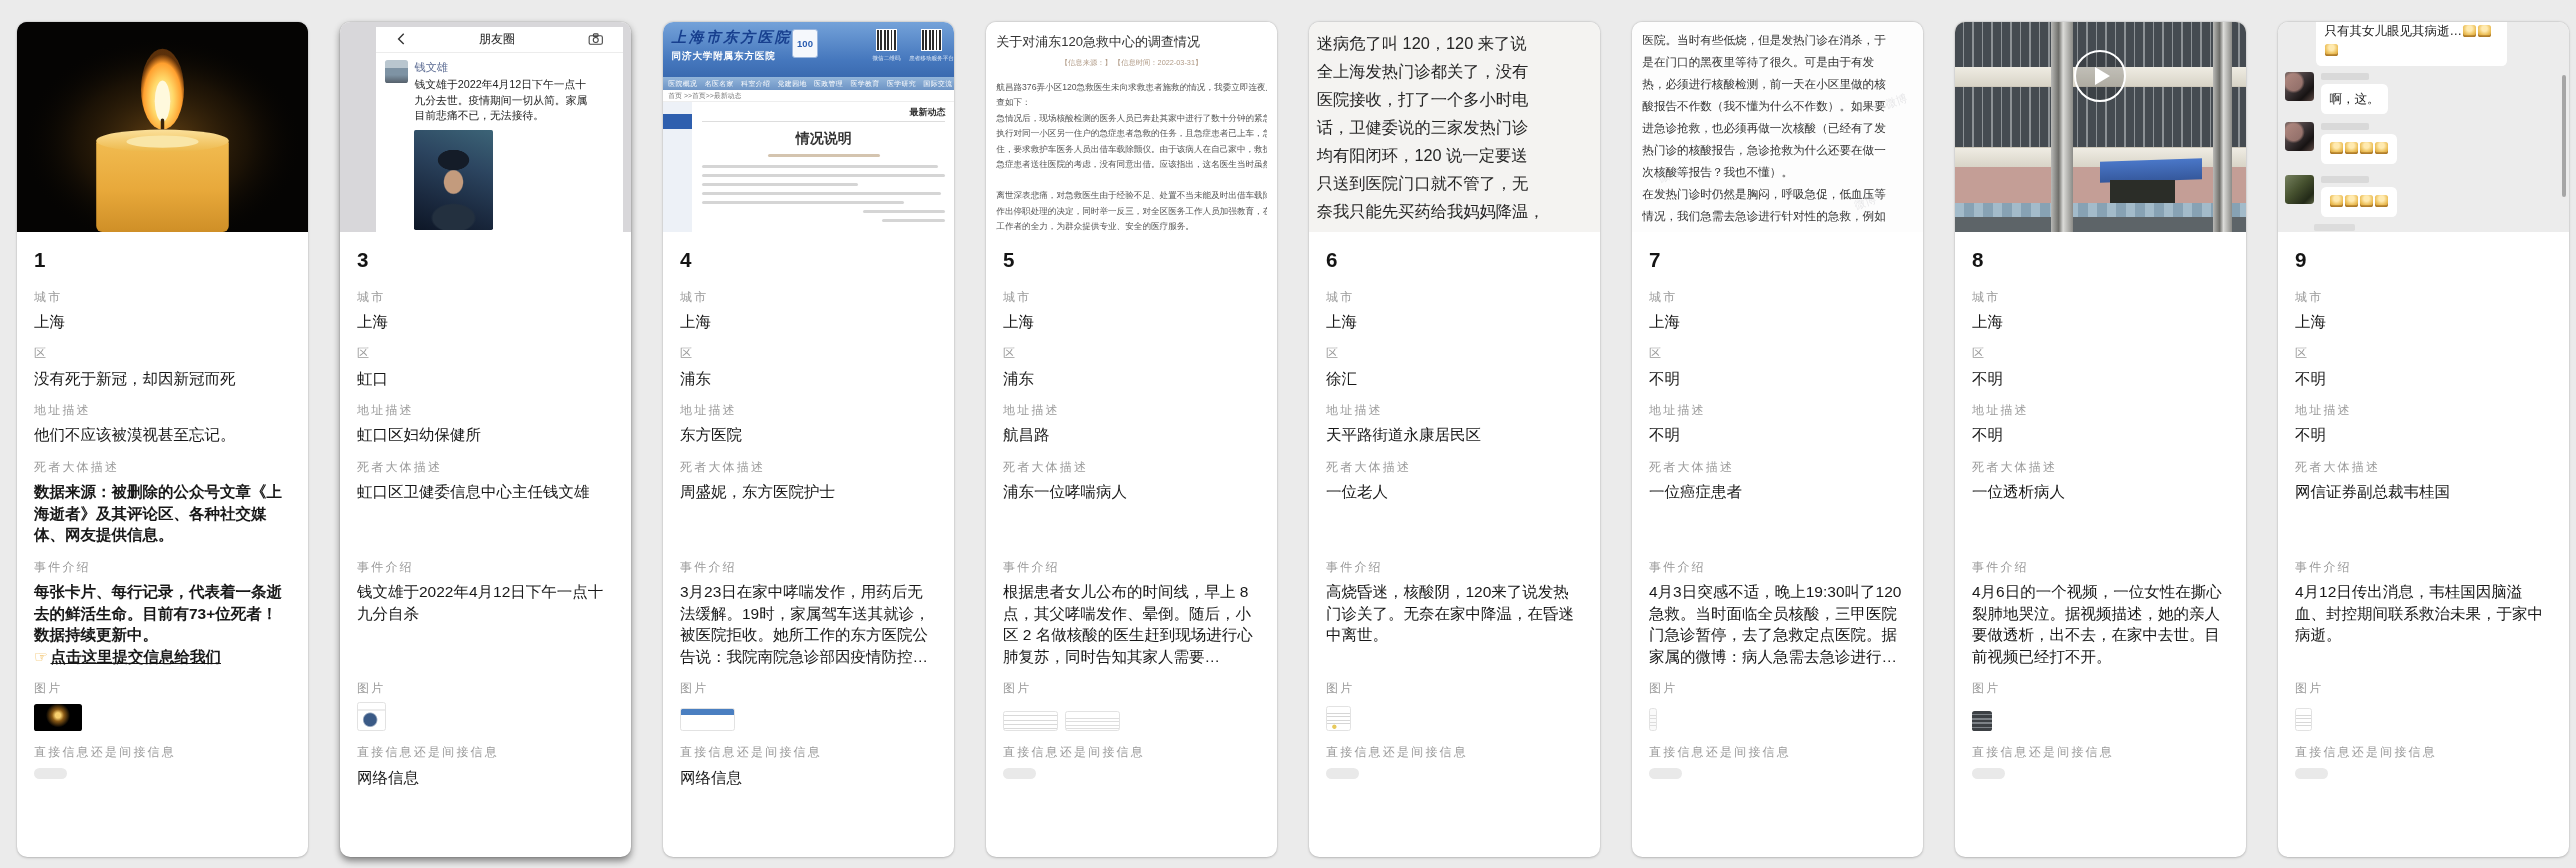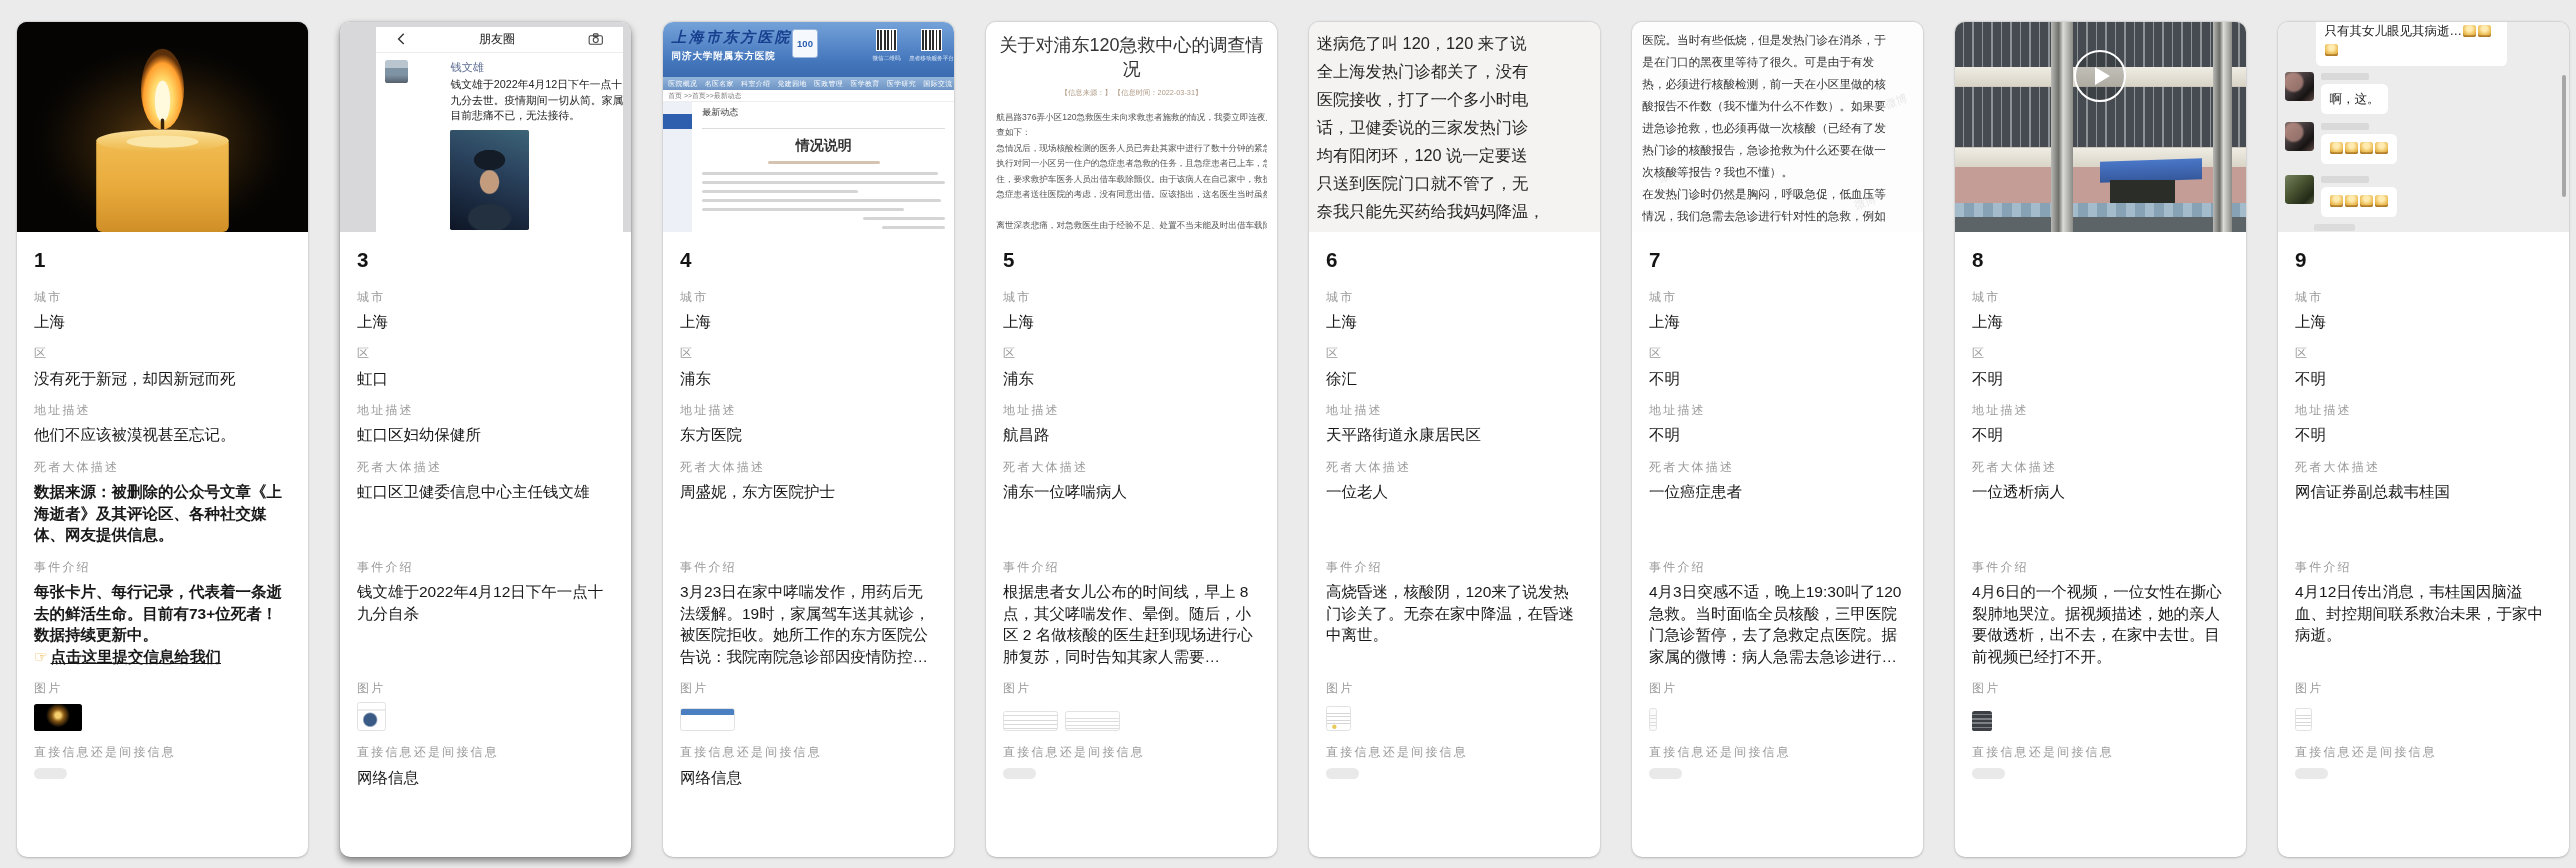--- a/index.html
+++ b/index.html
@@ -34,21 +34,21 @@
   .pill { width:33px; height:11.2px; border-radius:6px; background:#e9e9e9; margin-top:6.9px; }
 
   
   .cover-candle { background:#050403; }
 
   
   .cover-moments { background:#d8d7da; }
   .m-inner { position:absolute; left:36px; right:7.7px; top:4.3px; bottom:0; background:#fff; }
   .m-head { height:26px; display:flex; align-items:center; justify-content:space-between; padding:0 20px; border-bottom:0.9px solid #ececec; }
   .m-title { font-size:12px; color:#1a1a1a; font-weight:500; }
-  .m-post { display:flex; padding:7.7px 8.6px 0;gap:36px; }
+  .m-post { display:flex; padding:7.7px 8.6px 0; }
   .m-ava { width:23px; height:23px; border-radius:2.6px; flex:0 0 auto;
     background:linear-gradient(180deg,#b9c6cf 0 35%,#7e93a4 35% 65%,#55606b 100%); }
   .m-postbody { margin-left:6.9px; }
   .m-name { font-size:11.2px; color:#5b6b92; margin-bottom:1.7px; }
   .m-text { font-size:10.8px; line-height:1.45; color:#222; width:182px; }
   .m-photo { width:79px; height:100px; margin-top:6px; border-radius:1.7px;
     background:
       radial-gradient(ellipse 22.4px 14.6px at 50% 30%, #141c28 0 68%, rgba(0,0,0,0) 72%),
       radial-gradient(ellipse 14.6px 18px at 50% 52%, #c39b7d 0 62%, rgba(0,0,0,0) 70%),
       radial-gradient(ellipse 29px 19px at 50% 88%, #23303f 0 70%, rgba(0,0,0,0) 78%),
@@ -68,29 +68,29 @@
   .h-qr1 { right:57px; } .h-qr2 { right:12px; }
   .h-qrcap { position:absolute; top:33px; font-size:5.6px; color:#e2ecf8; width:45px; text-align:center; }
   .h-qrcap1 { right:45px; } .h-qrcap2 { right:0px; }
   .h-nav { height:13px; background:linear-gradient(180deg,#93b5da,#6d94c5); color:#fff; font-size:6.9px;
     line-height:13px; padding:0 5.2px; white-space:nowrap; overflow:hidden; letter-spacing:0.4px; }
   .h-crumb { height:11.2px; background:#fff; font-size:6.9px; color:#777; line-height:11.2px; padding:0 5.2px; border-bottom:0.9px solid #eee; }
   .h-main { display:flex; height:131px; background:#fff; }
   .h-side { width:29px; background:#edf1f7; }
   .h-sidebar-block { height:15.5px; background:#2e5fae; margin-top:12px; }
   .h-content { flex:1; padding:4.3px 8.6px 0 10.3px; }
-  .h-latest { font-size:9px; font-weight:400; color:#333; border-bottom:0.9px solid #ddd; padding-bottom:9px; }
+  .h-latest { font-size:9px; font-weight:700; color:#333; border-bottom:0.9px solid #ddd; padding-bottom:2px;text-align:right; }
   .h-doctitle { text-align:center; font-size:14px; color:#333; font-weight:700; margin-top:7.7px; }
   .h-metabar { width:112px; height:3.4px; border-radius:1.7px; background:#cdbaa1; opacity:.85; margin:6px auto 7.7px; }
   .h-line { height:3.4px; border-radius:1.7px; background:#9a9a9a; opacity:.42; margin-bottom:5.6px; }
   .h-line.r { margin-left:auto; }
 
   
   .cover-report { background:#fff; padding:10.3px 10.3px 0; }
-  .r-title { text-align:center; font-size:18px; color:#333; font-weight:500; }
+  .r-title { text-align:left; font-size:13px; color:#333; font-weight:500; }
   .r-meta { text-align:center; font-size:7.3px; color:#b09a86; margin:6.9px 0 12px; }
   .r-body { font-size:8.6px; color:#555; line-height:15.5px; white-space:pre; overflow:hidden; }
 
   
   .cover-textbig { background:#f4f3f1; padding:6.9px 7.7px 0; }
   .t-big { font-size:16.3px; line-height:28px; color:#242424; white-space:pre-line; font-weight:500; }
 
   
   .cover-weibo { background:#fdfdfd; padding:7.7px 10.3px 0; }
   .t-weibo { font-size:11.6px; line-height:22px; color:#333; white-space:pre-line; }

